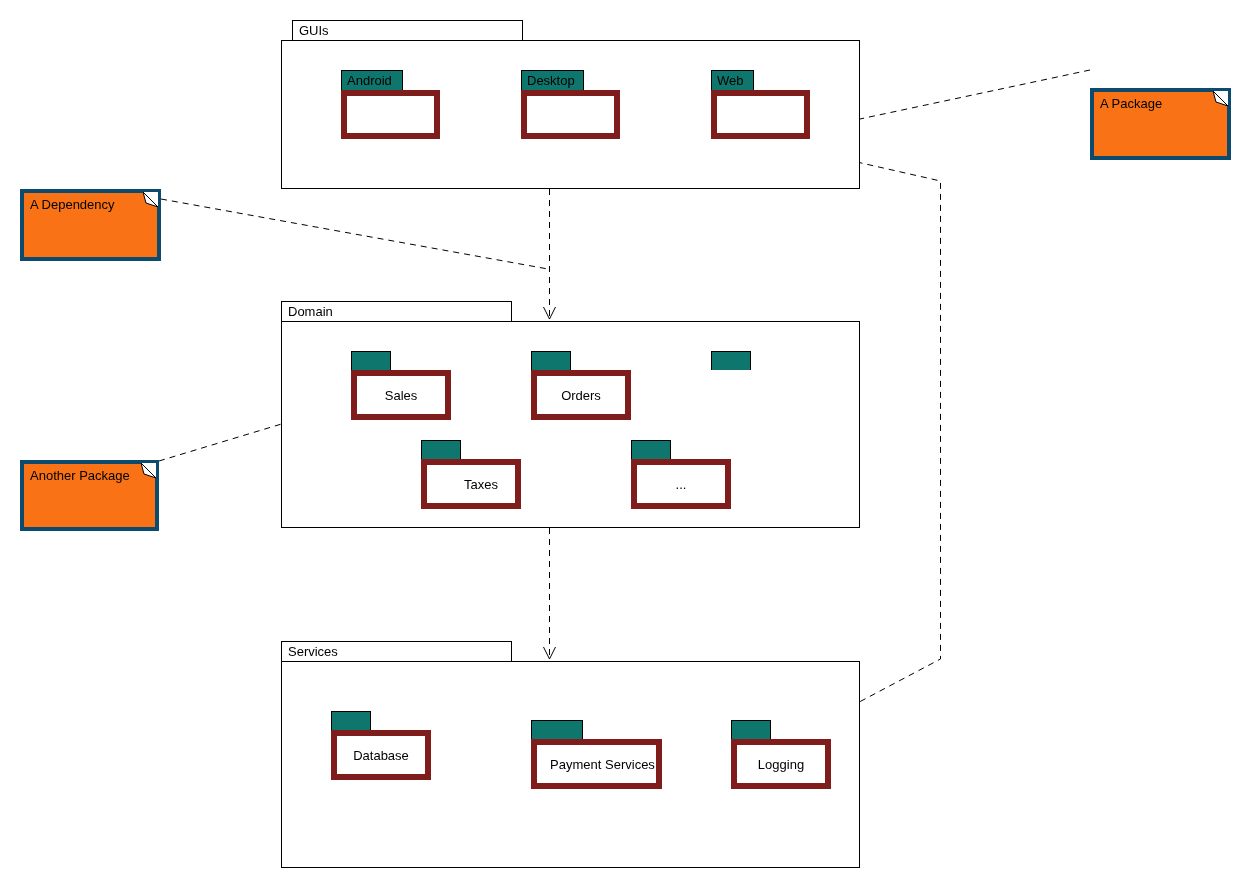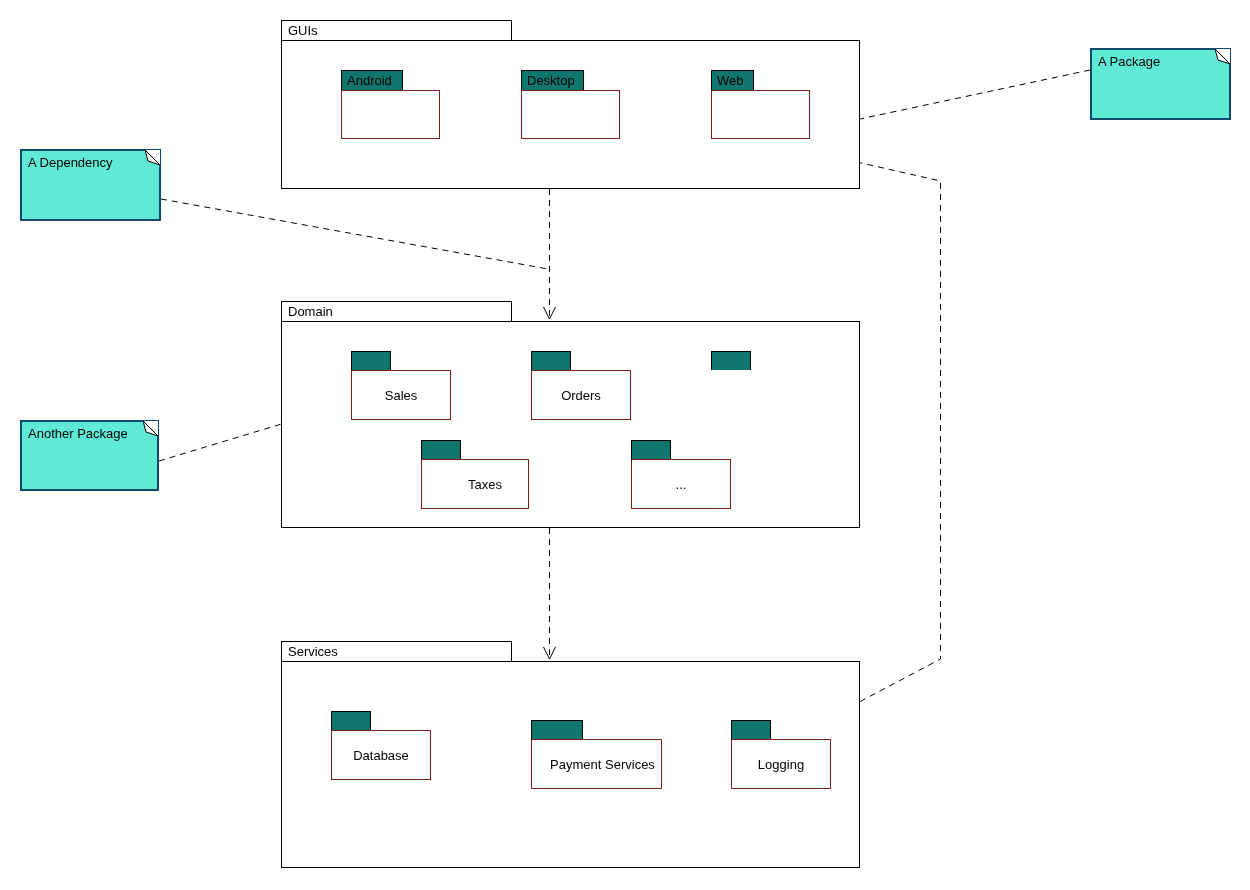--- a/index.html
+++ b/index.html
@@ -30,30 +30,31 @@
   
   .sub-tab {
     border: 1px solid #000;
     border-bottom: none;
     background: #0f766e;
     padding-left: 5px;
     display: flex;
     align-items: center;
   }
   .sub-body {
-    border: 1px solid #7f1d1d;
+    border: 6px solid #7f1d1d;
     background: #fff;
     display: flex;
     align-items: center;
     justify-content: center;
   }
   
   .note {
-    background: #5eead4;
-    border: 2px solid #0c4a6e;
+    background: #f97316;
+    border: 4px solid #0c4a6e;
+    margin-top: 40px;
   }
   .note-label {
     position: absolute;
     top: 4px;
     left: 6px;
     white-space: nowrap;
   }
   .note-fold {
     position: absolute;
     top: -1px;
@@ -93,21 +94,21 @@
     <polyline class="arrow" points="543.5,647 549.5,659 555.5,647"></polyline>
 
     <path class="dash" d="M760,140 L940.5,181 L940.5,659 L795,736"></path>
     <polyline class="arrow" points="803,726 793.5,737.5 807.5,735.5"></polyline>
 
     <line class="dash" x1="1090" y1="70" x2="860" y2="119"></line>
     <line class="dash" x1="161" y1="199" x2="548" y2="269"></line>
     <line class="dash" x1="159" y1="461" x2="351" y2="403"></line>
   </svg>
 
-  <div class="abs pkg-tab" style="left:281px; top:20px; width:231px; height:20px;">
+  <div class="abs pkg-tab" style="left:292px; top:20px; width:231px; height:20px;">
     <span>GUIs</span>
   </div>
   <div class="abs pkg-body" style="left:281px; top:40px; width:579px; height:149px;"></div>
 
   <div class="abs sub-tab" style="left:341px; top:70px; width:62px; height:20px;">
     <span>Android</span>
   </div>
   <div class="abs sub-body" style="left:341px; top:90px; width:99px; height:49px;"></div>
 
   <div class="abs sub-tab" style="left:521px; top:70px; width:63px; height:20px;">
@@ -131,21 +132,21 @@
   </div>
 
   <div class="abs sub-tab" style="left:531px; top:351px; width:40px; height:19px;"></div>
   <div class="abs sub-body" style="left:531px; top:370px; width:100px; height:50px;">
     <span>Orders</span>
   </div>
 
   <div class="abs sub-tab" style="left:711px; top:351px; width:40px; height:19px;"></div>
 
   <div class="abs sub-tab" style="left:421px; top:440px; width:40px; height:19px;"></div>
-  <div class="abs sub-body" style="left:421px; top:459px; width:108px; height:50px;padding-left:20px;">
+  <div class="abs sub-body" style="left:421px; top:459px; width:100px; height:50px;padding-left:20px;">
     <span>Taxes</span>
   </div>
 
   <div class="abs sub-tab" style="left:631px; top:440px; width:40px; height:19px;"></div>
   <div class="abs sub-body" style="left:631px; top:459px; width:100px; height:50px;">
     <span>...</span>
   </div>
 
   <div class="abs pkg-tab" style="left:281px; top:641px; width:231px; height:20px;">
     <span>Services</span>

